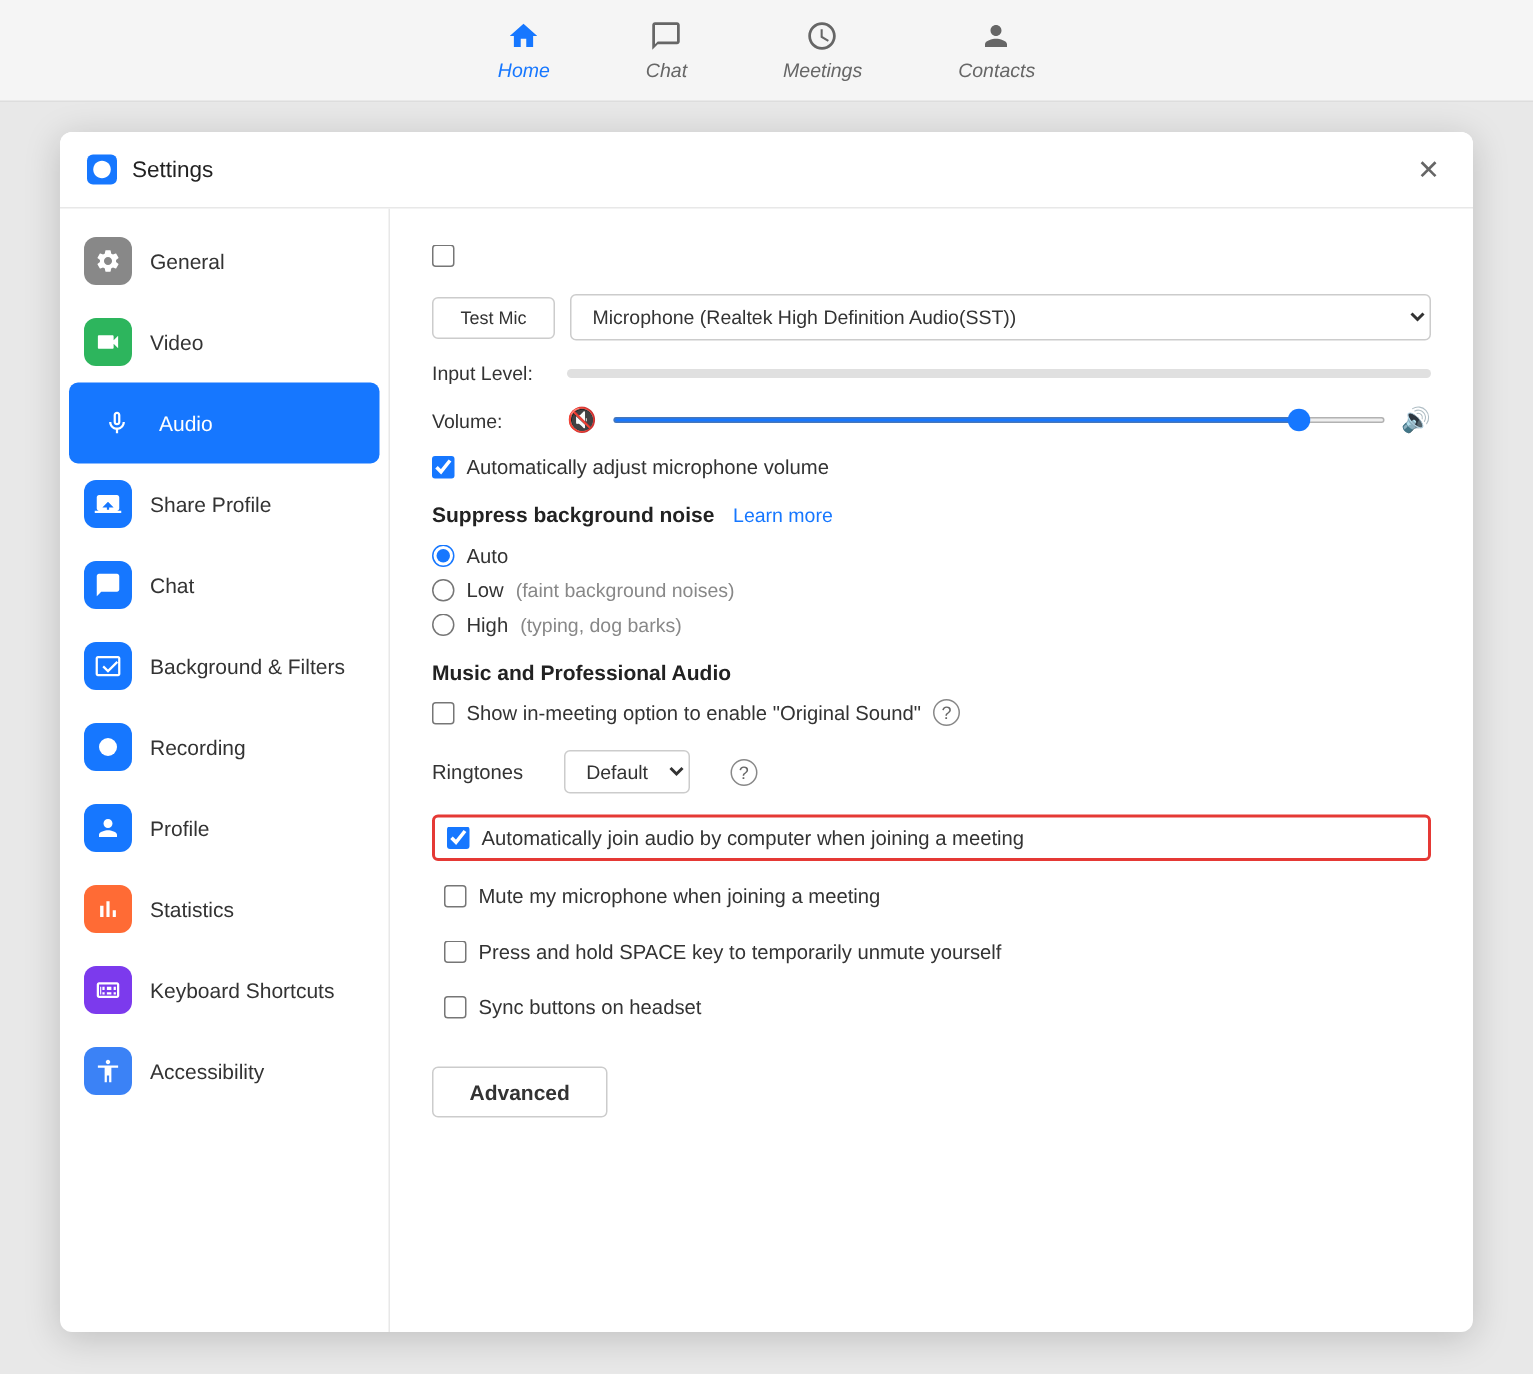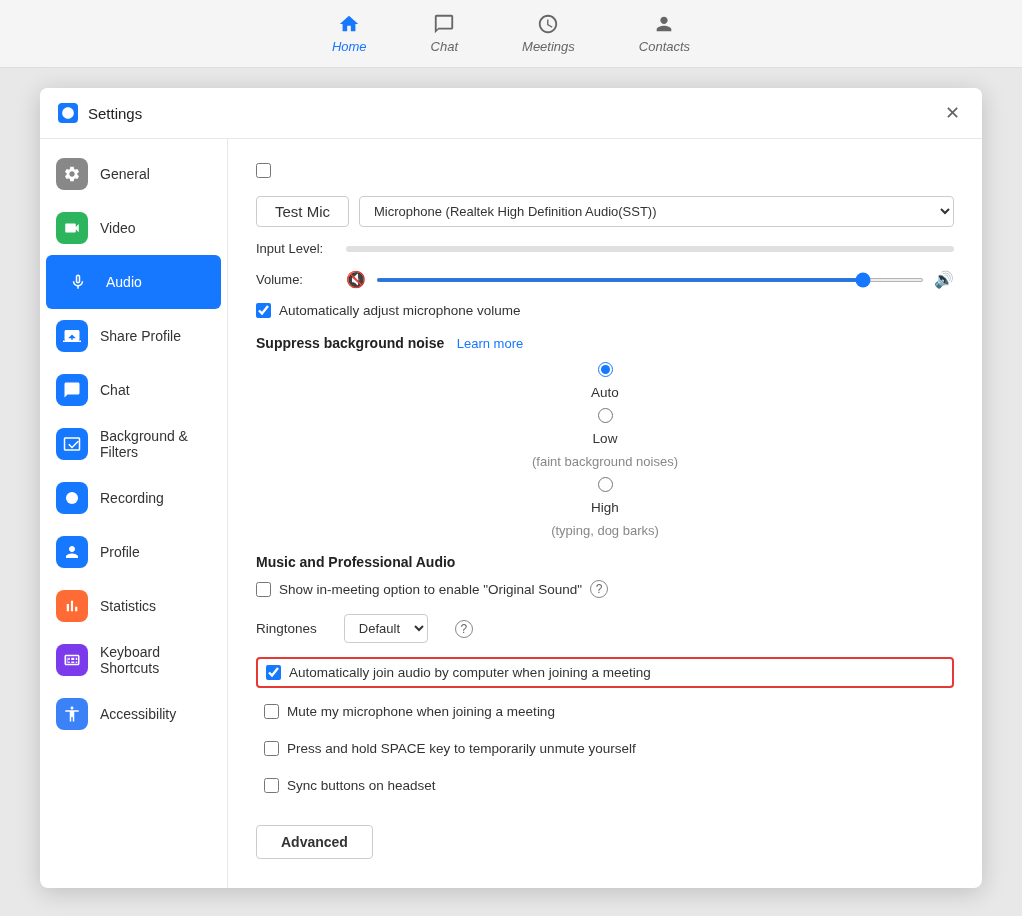--- a/index.html
+++ b/index.html
@@ -92,21 +92,21 @@
     }
 
     .settings-body {
       display: flex;
       flex: 1;
       overflow: hidden;
     }
 
     
     .sidebar {
-      width: 188px;
+      width: 220px;
       border-right: 1px solid #e8e8e8;
       padding: 8px 0;
       overflow-y: auto;
       flex-shrink: 0;
     }
     .sidebar-item {
       display: flex;
       align-items: center;
       gap: 12px;
       padding: 11px 16px;
@@ -200,21 +200,21 @@
       background: #fff;
       cursor: pointer;
       outline: none;
     }
 
     .test-mic-btn {
       border: 1px solid #ccc;
       background: #fff;
       border-radius: 4px;
       padding: 6px 18px;
-      font-size: 15px;
+      font-size: 12px;
       cursor: pointer;
       color: #333;
     }
 
     .mic-select {
       flex: 1;
       border: 1px solid #ccc;
       border-radius: 4px;
       padding: 6px 10px;
       font-size: 13px;
@@ -260,21 +260,20 @@
     }
 
     
     .radio-row {
       display: flex;
       align-items: center;
       gap: 8px;
       font-size: 13.5px;
       color: #333;
       margin-bottom: 8px;
-      flex-direction: column;
     }
     input[type="radio"] {
       width: 15px;
       height: 15px;
       cursor: pointer;
       accent-color: #1677ff;
     }
     .radio-desc {
       color: #888;
       font-size: 13px;

